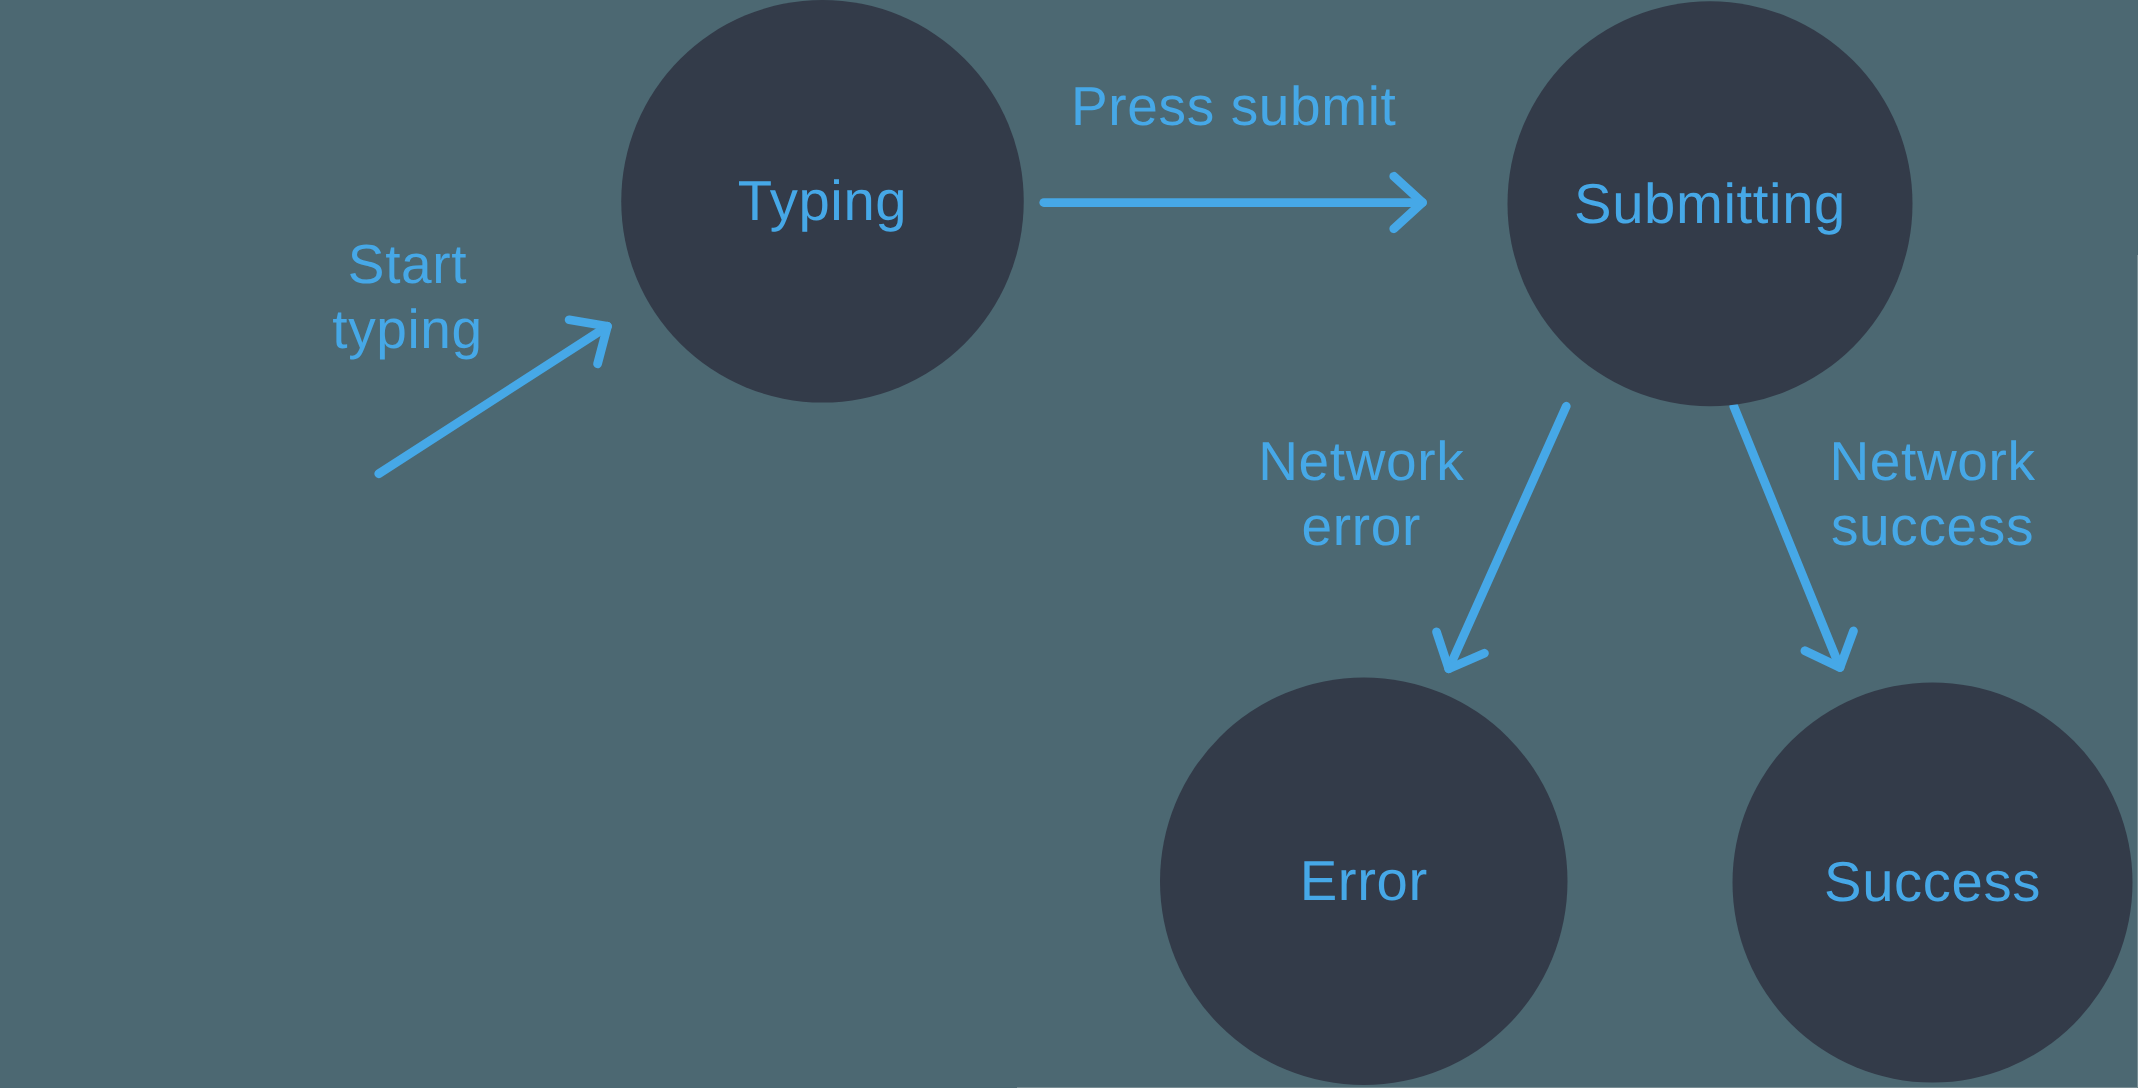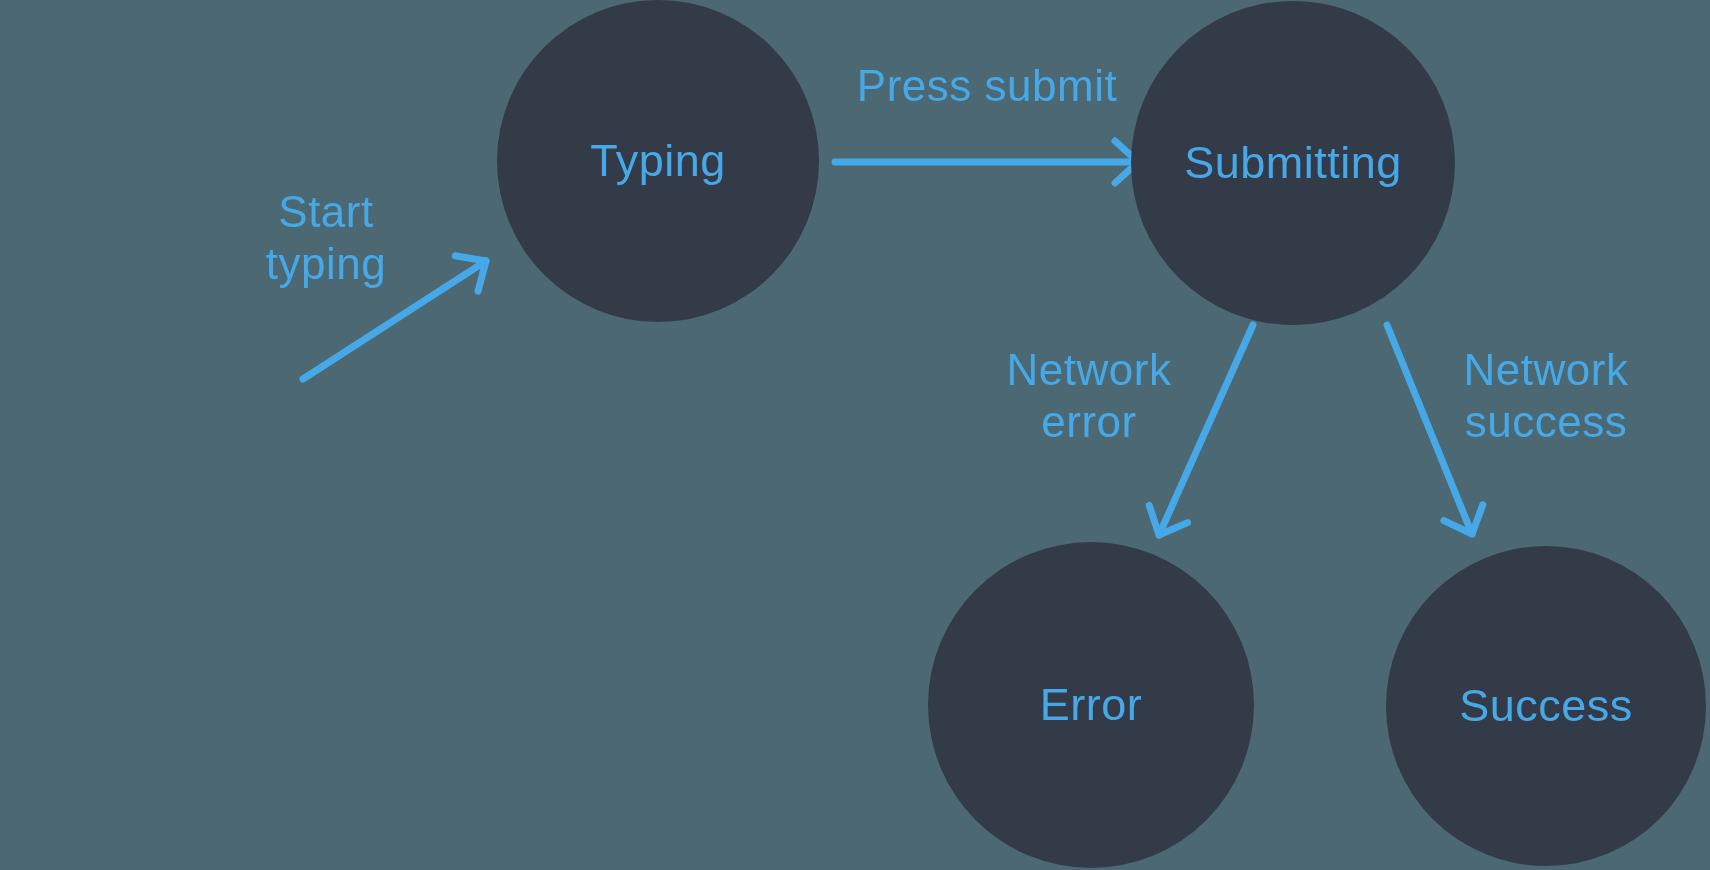--- a/index.html
+++ b/index.html
@@ -50,21 +50,21 @@
     letter-spacing: 0.5px;
     line-height: 52px;
     text-align: center;
     white-space: nowrap;
   }
   .edge-label span { display: block; }
 
   
   .node-empty      { left: 3px;    top: 340px; width: 322px; height: 322px; }
   .node-typing     { left: 497px;  top: 0px;   width: 322px; height: 322px; }
-  .node-submitting { left: 1131px; top: 1px;   width: 324px; height: 324px; }
+  .node-submitting { left: 1206px; top: 1px;   width: 324px; height: 324px; }
   .node-error      { left: 928px;  top: 542px; width: 326px; height: 326px; }
   .node-success    { left: 1386px; top: 546px; width: 320px; height: 320px; }
 
   
   .label-start-typing    { left: 176px;  top: 186px; width: 300px; }
   .label-press-submit    { left: 837px;  top: 60px;  width: 300px; }
   .label-network-error   { left: 939px;  top: 344px; width: 300px; }
   .label-network-success { left: 1396px; top: 344px; width: 300px; }
 </style>
 </head>

